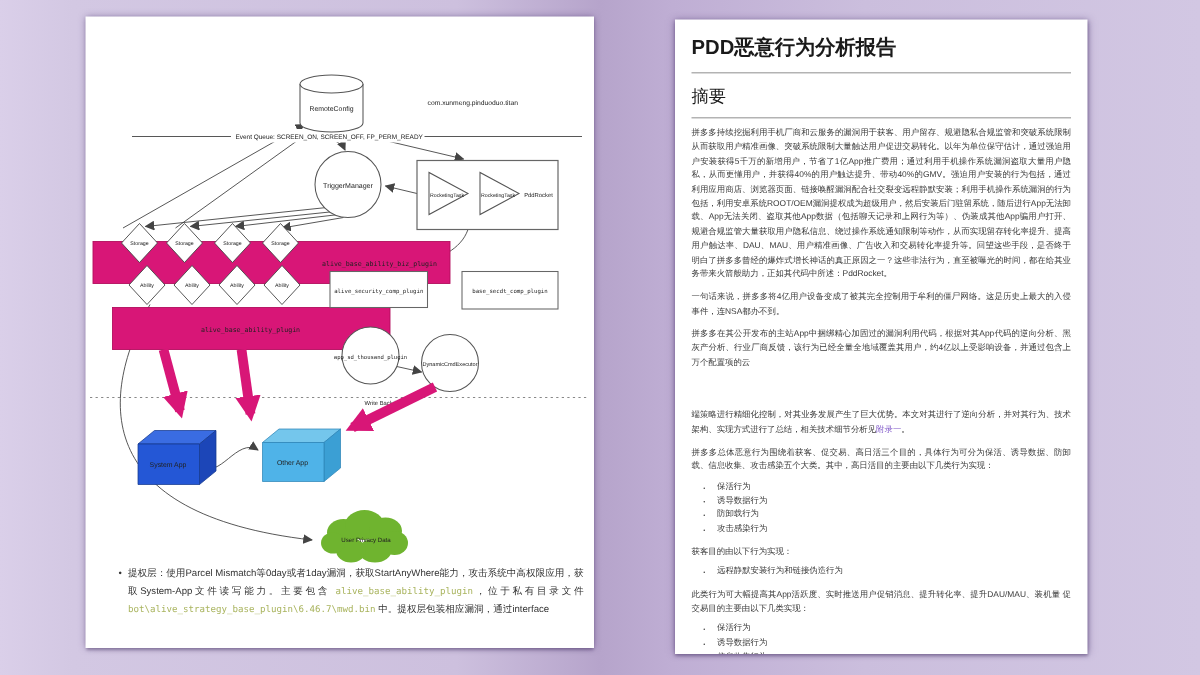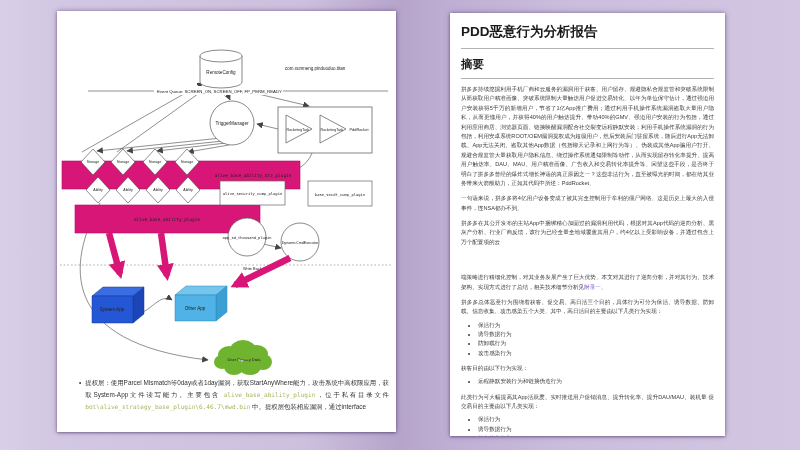--- a/index.html
+++ b/index.html
@@ -16,21 +16,21 @@
   
   .note{position:absolute;left:22px;top:366px;width:310px;font-size:6.4px;line-height:1.8;color:#333;display:flex;}
   .note .bullet{margin-right:4px;color:#333;}
   .note .body{text-align:justify;}
   .code{font-family:"DejaVu Sans Mono","Liberation Mono",monospace;color:#a9b45e;font-size:6.1px;}
 
   
   .rp-inner{padding:0 11px;}
   .rp-title{font-size:13.5px;font-weight:bold;color:#1a1a1a;margin:0;padding:10px 0 7px;}
   .rule{border-top:1px solid #b3b3b3;height:0;}
-  .rp-h2{font-size:11.5px;font-weight:bold;color:#1a1a1a;margin:0;padding:8px 0 6px;}
+  .rp-h2{font-size:11.5px;font-weight:normal;color:#1a1a1a;margin:0;padding:8px 0 6px;}
   .para{font-size:5.6px;line-height:1.68;color:#3a3a3a;margin:6px 0 0;text-align:justify;}
   .gap{margin-top:26px;}
   .blist{margin:4px 0 0;padding-left:17px;}
   .blist li{font-size:5.6px;line-height:1.66;color:#3a3a3a;}
   .link{color:#7b52c7;}
 
   
   text{font-family:"Liberation Sans","DejaVu Sans",sans-serif;fill:#222;}
   .mono-lbl{font-family:"DejaVu Sans Mono","Liberation Mono",monospace;}
 </style>

